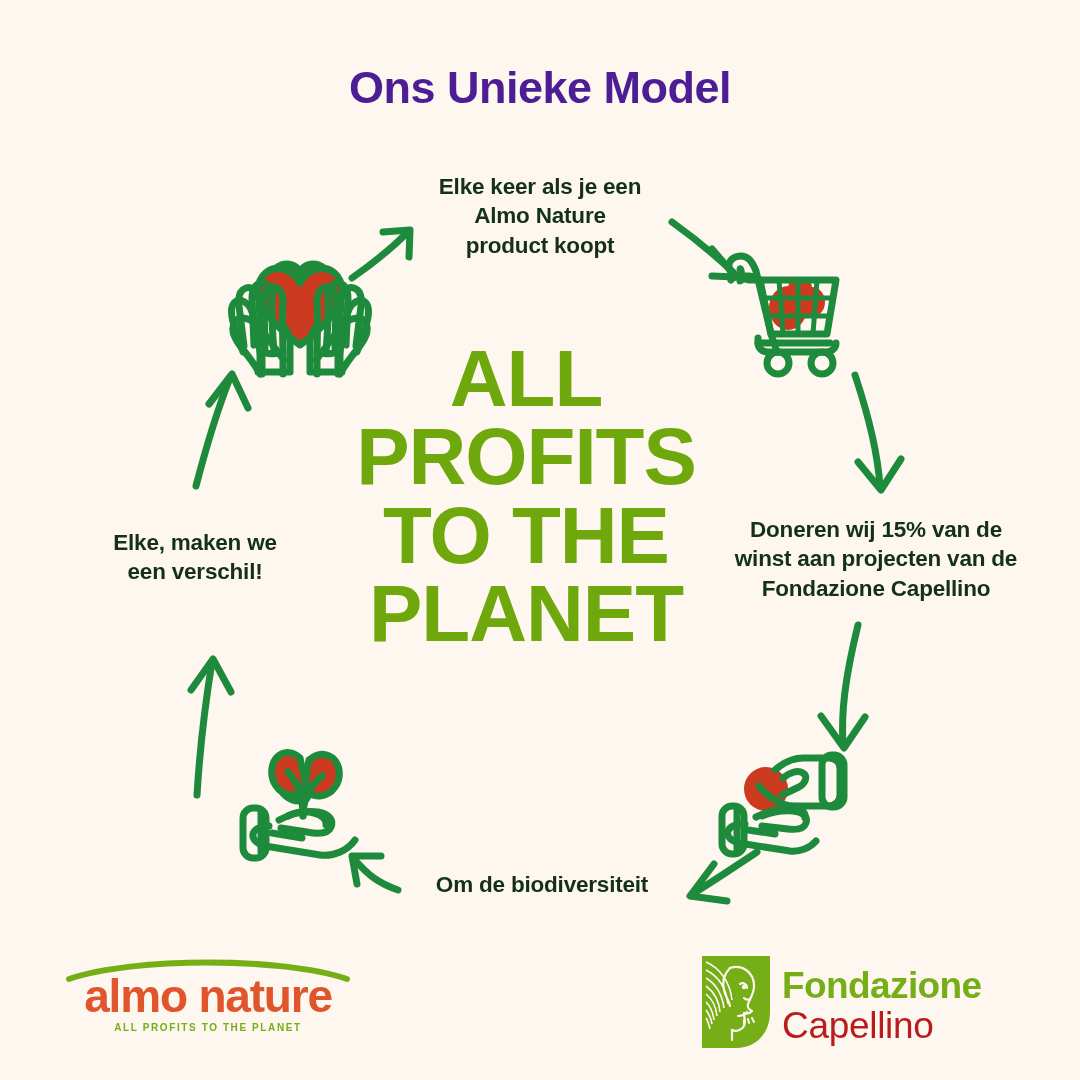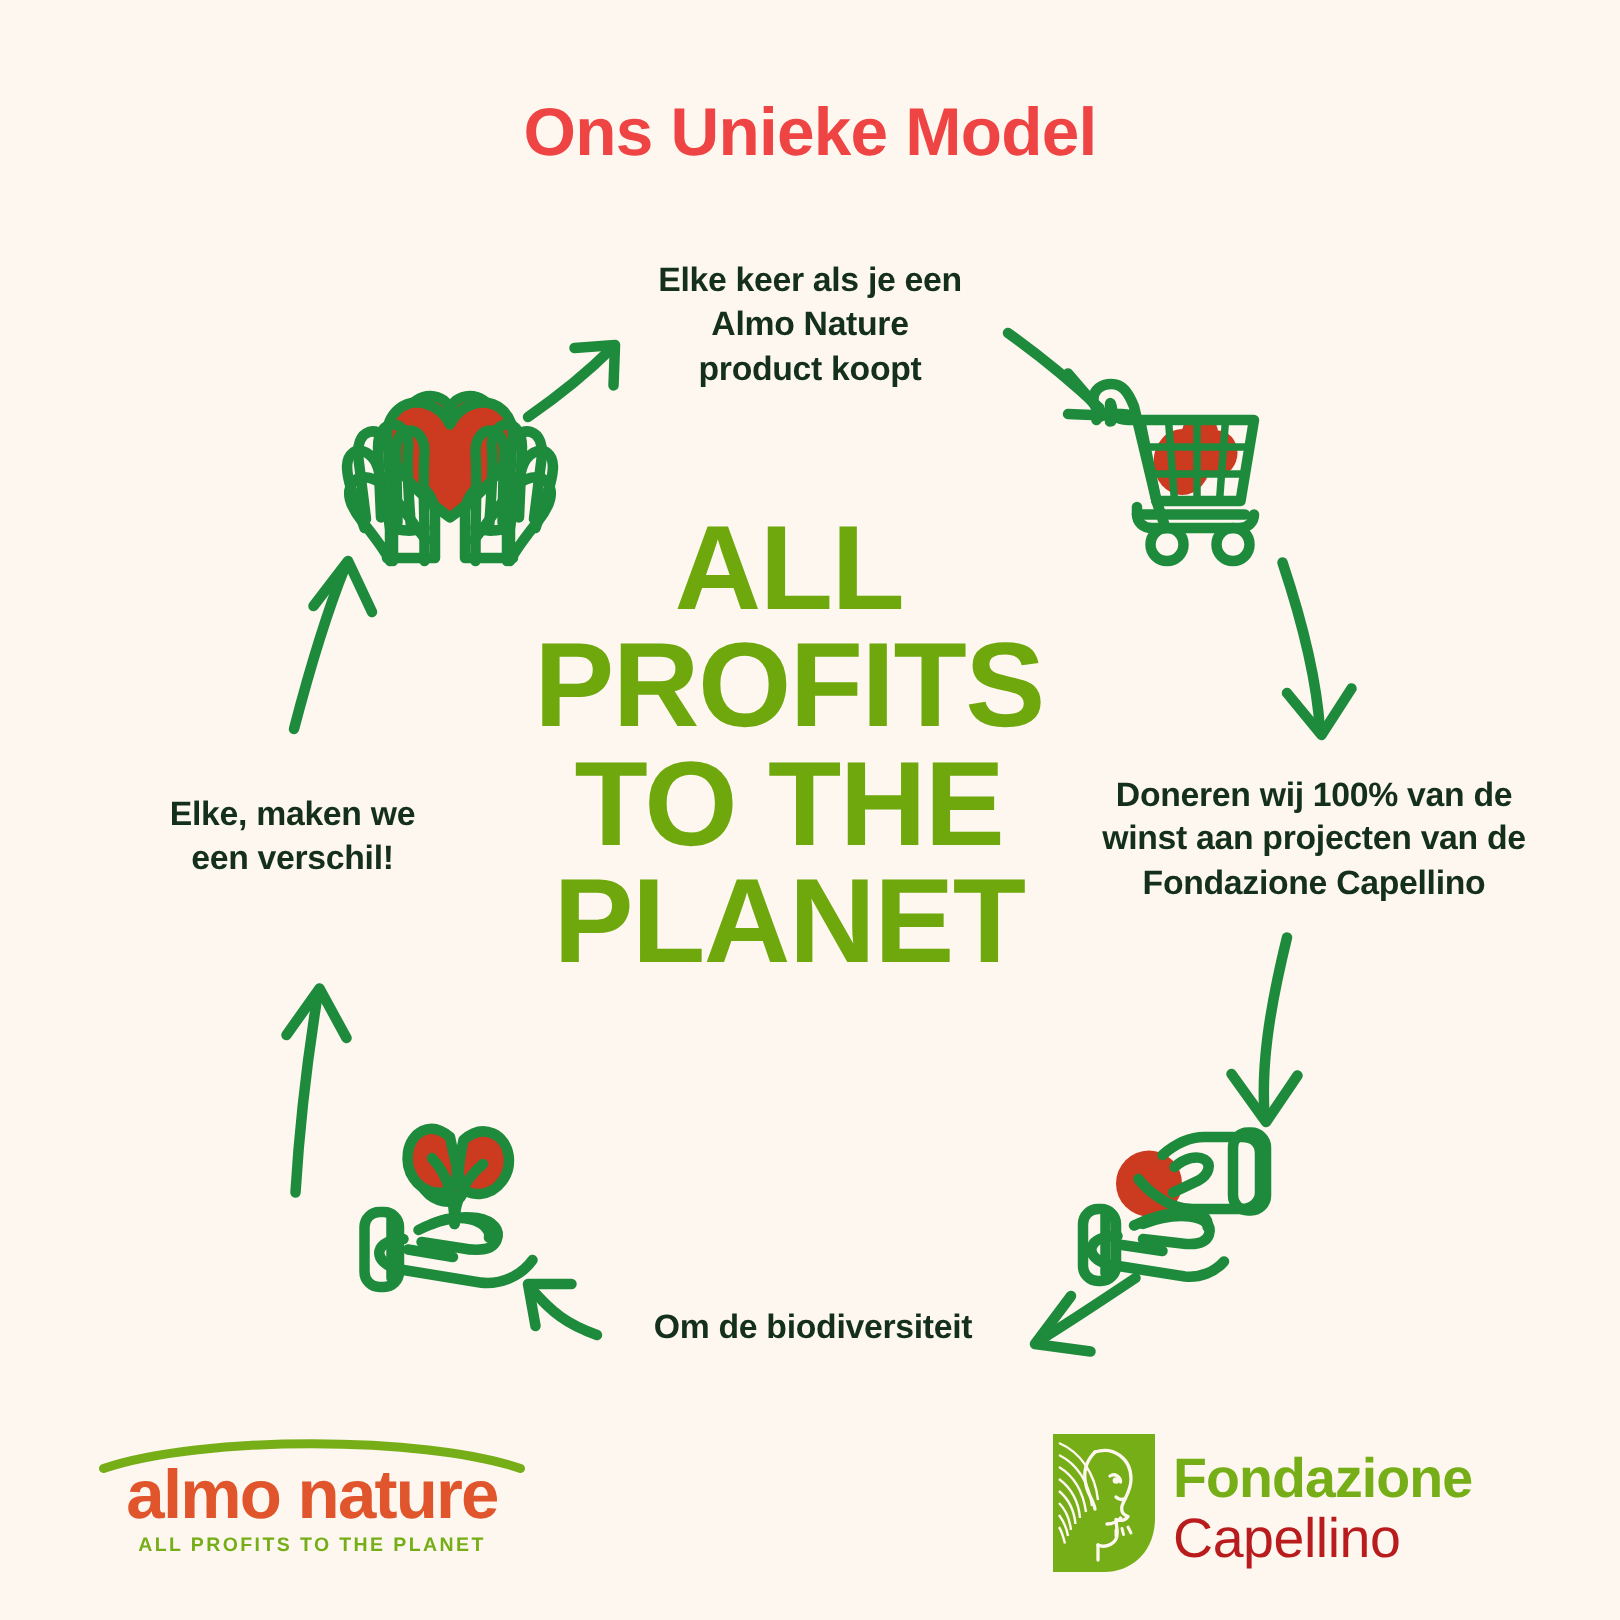--- a/index.html
+++ b/index.html
@@ -22,21 +22,21 @@
 
   #page-title {
     position: absolute;
     top: 62px;
     left: 0;
     width: 1080px;
     text-align: center;
     font-size: 45px;
     font-weight: bold;
     letter-spacing: -0.5px;
-    color: #ef4444;
+    color: #4c1d95;
   }
 
   .step-label {
     position: absolute;
     text-align: center;
     font-size: 22.5px;
     font-weight: bold;
     line-height: 1.30;
     color: #14301A;
     letter-spacing: -0.2px;
@@ -82,21 +82,21 @@
     font-size: 46px;
     font-weight: bold;
     color: #E0552B;
     letter-spacing: -1.2px;
     line-height: 1;
   }
   #almo-tagline {
     position: absolute;
     top: 68px; left: 0; width: 290px;
     text-align: center;
-    font-size: 13px;
+    font-size: 10px;
     font-weight: bold;
     color: #76AE17;
     letter-spacing: 1.6px;
     line-height: 1;
   }
 
   #fc-logo {
     position: absolute;
     left: 700px;
     top: 952px;
@@ -292,21 +292,21 @@
     <span>PLANET</span>
   </div>
 
   <div class="step-label" id="label-top">
     <div>Elke keer als je een</div>
     <div>Almo Nature</div>
     <div>product koopt</div>
   </div>
 
   <div class="step-label" id="label-right">
-    <div>Doneren wij 100% van de</div>
+    <div>Doneren wij 15% van de</div>
     <div>winst aan projecten van de</div>
     <div>Fondazione Capellino</div>
   </div>
 
   <div class="step-label" id="label-bottom">
     <div>Om de biodiversiteit</div>
   </div>
 
   <div class="step-label" id="label-left">
     <div>Elke, maken we</div>

